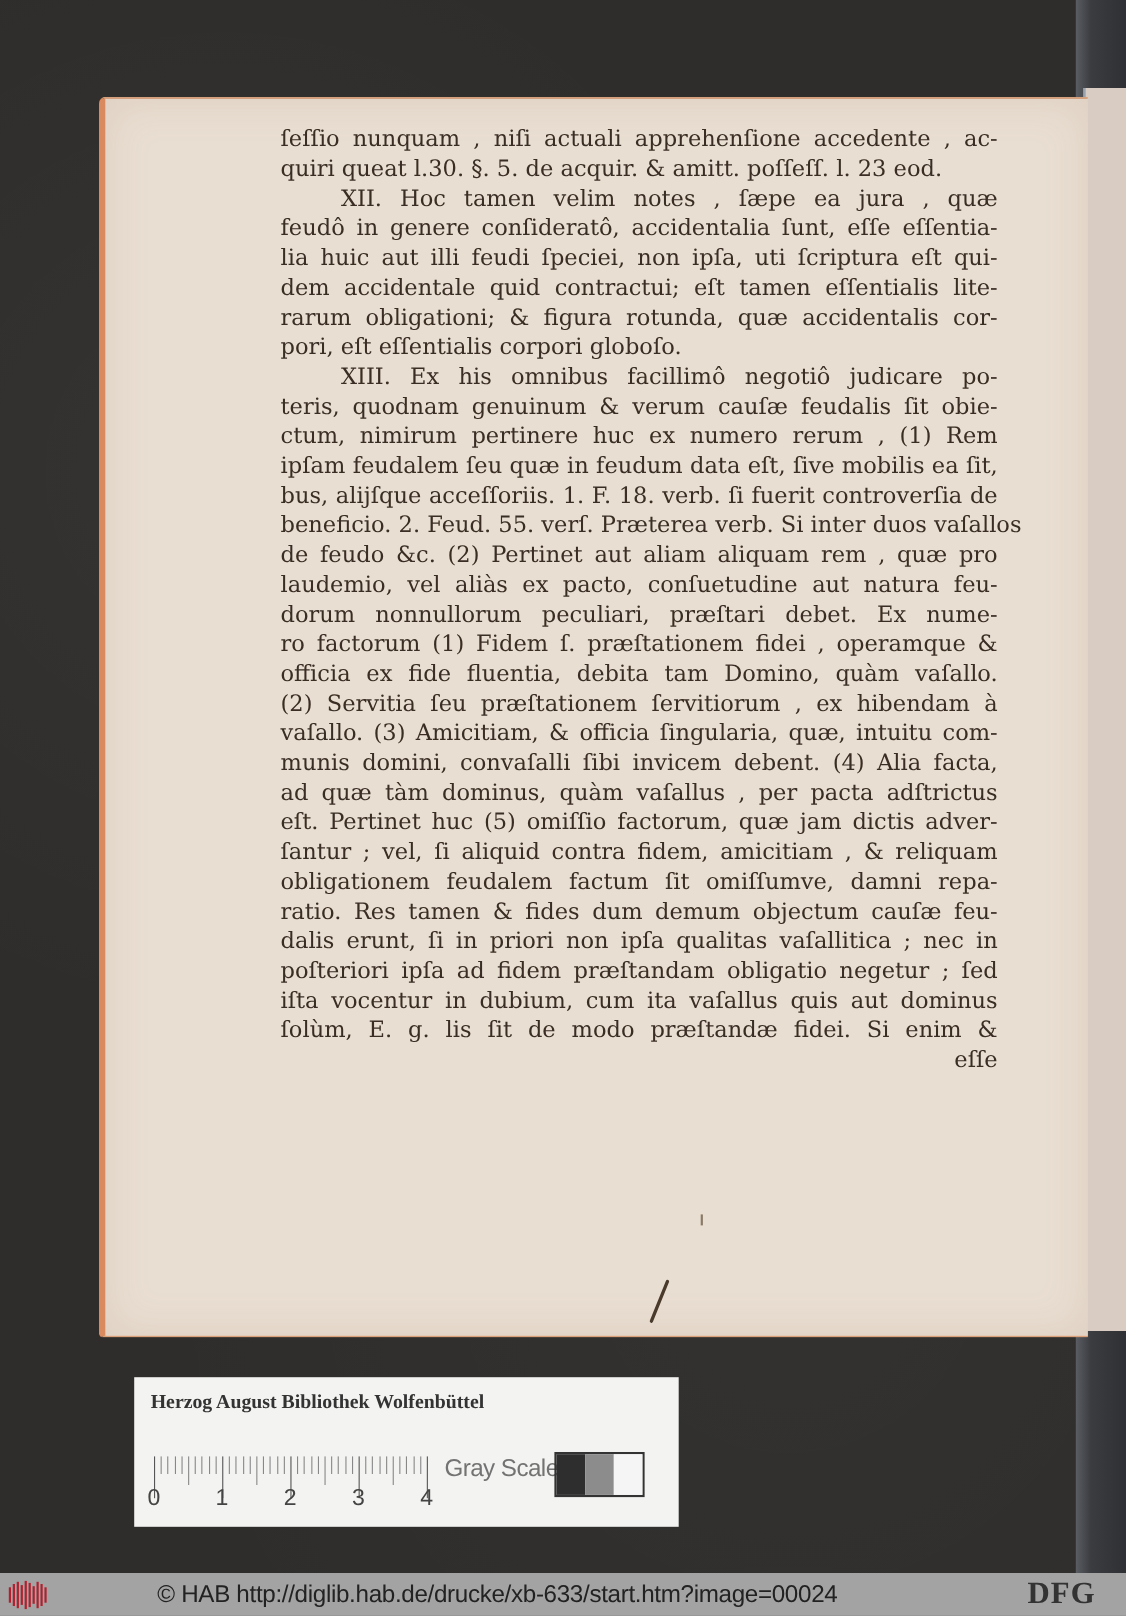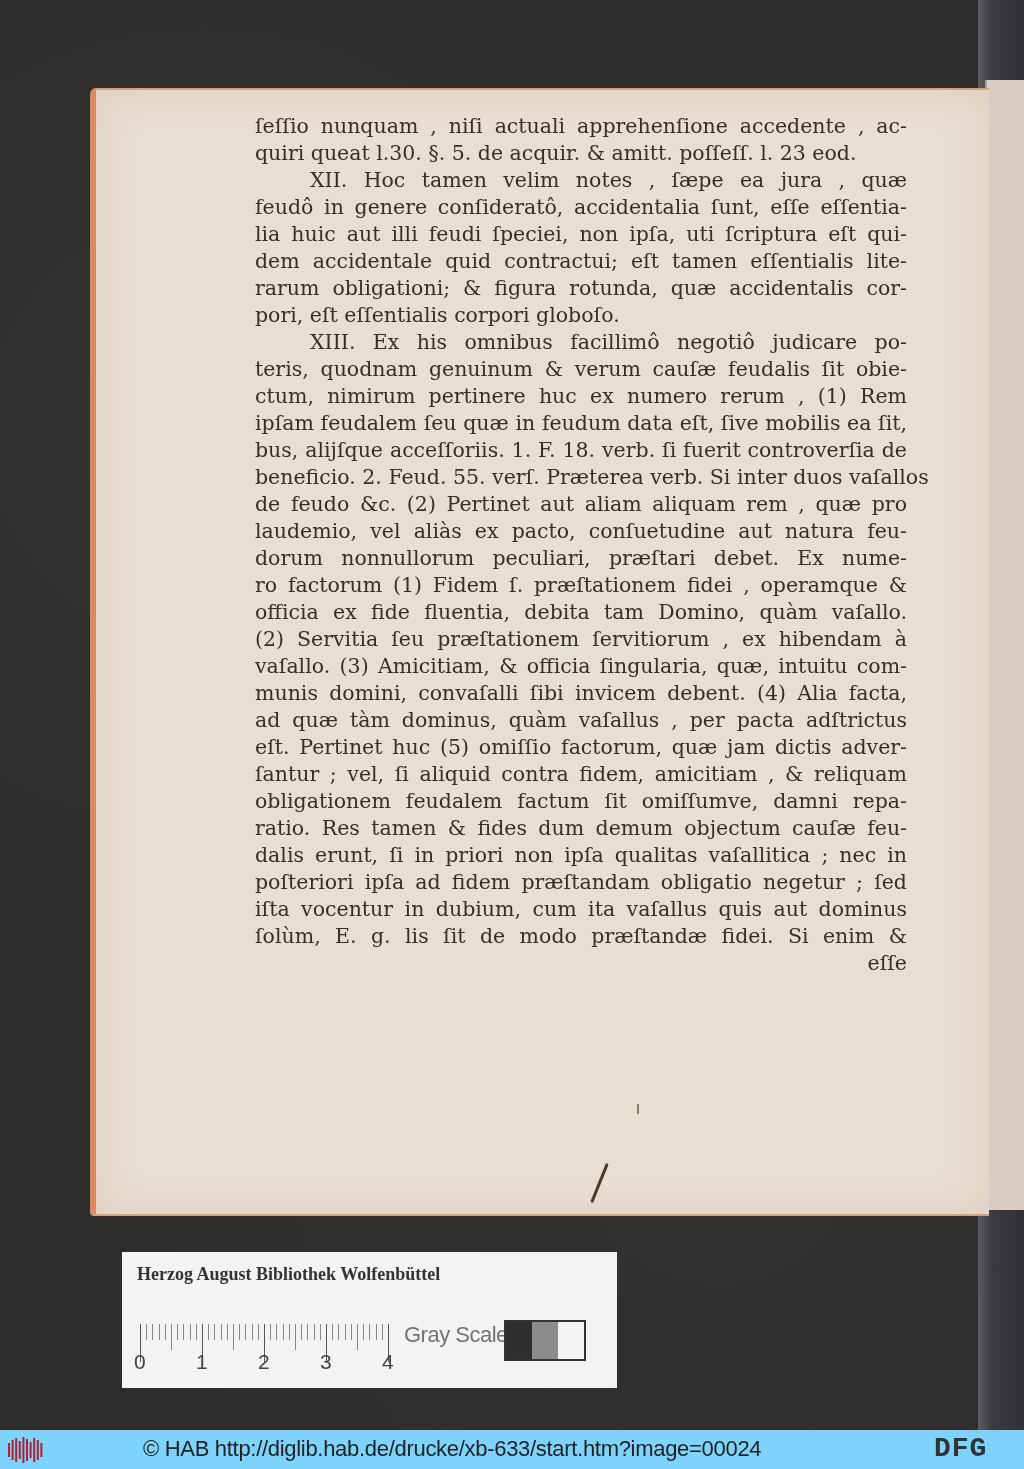--- a/index.html
+++ b/index.html
@@ -69,32 +69,32 @@
     position:absolute; left:282px; top:70px;
     font-family:"Liberation Sans", sans-serif; font-size:22px; color:#737373; letter-spacing:-0.5px;
   }
   .gray-scale {
     position:absolute; left:382px; top:68px; width:78px; height:37px;
     border:2px solid #333; display:flex;
   }
   .gray-scale div { flex:1; }
   .footer {
     position:absolute; left:0; top:1430px; width:1024px; height:39px;
-    background:#7dd3fc;
+    background:#a3a3a3;
   }
   .footer-logo {
     position:absolute; left:6px; top:7px; width:40px; height:26px;
   }
   .footer-text {
     position:absolute; left:143px; top:6px;
     font-family:"Liberation Sans", sans-serif; font-size:22px; color:#222; letter-spacing:-0.3px;
   }
   .dfg {
     position:absolute; left:934px; top:3px;
-    font-family:Liberation Mono, monospace; font-weight:bold; font-size:28px; color:#333; letter-spacing:1px;
+    font-family:Liberation Serif, serif; font-weight:bold; font-size:28px; color:#333; letter-spacing:1px;
   }
 </style>
 </head>
 <body>
 
 <div class="scan-bg"></div>
 <div class="right-strip"></div>
 <div class="right-page-edge"></div>
 
 <div class="page"></div>

